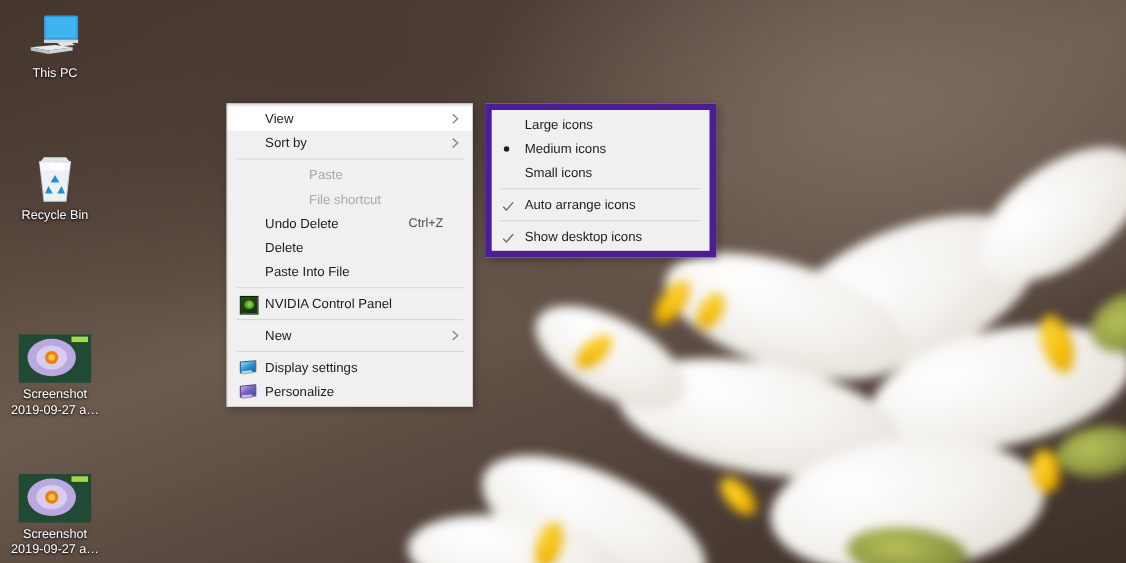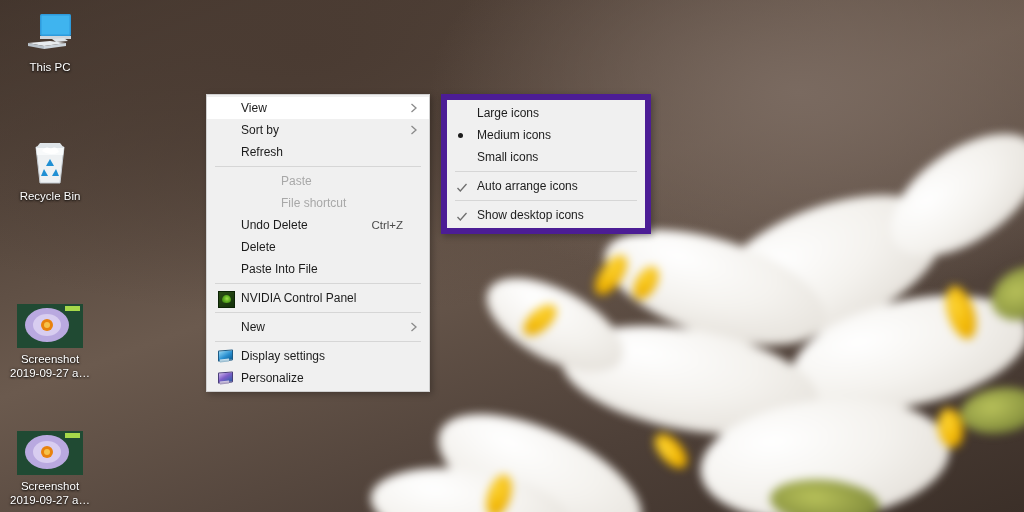--- a/index.html
+++ b/index.html
@@ -299,21 +299,20 @@
     <div class="mi highlight"><span>View</span><span class="chev">
         <svg width="10" height="10" viewBox="0 0 10 10">
           <path d="M2.5 1 L7 5 L2.5 9" fill="none" stroke="#8a8a8a" stroke-width="1.3"></path>
         </svg>
       </span></div>
     <div class="mi"><span>Sort by</span><span class="chev">
         <svg width="10" height="10" viewBox="0 0 10 10">
           <path d="M2.5 1 L7 5 L2.5 9" fill="none" stroke="#8a8a8a" stroke-width="1.3"></path>
         </svg>
       </span></div>
-    <div class="mi"><span>Refresh</span></div>
     <div class="sep"></div>
     <div class="mi disabled"><span>Paste</span></div>
     <div class="mi disabled"><span>File shortcut</span></div>
     <div class="mi"><span>Undo Delete</span><span class="accel">Ctrl+Z</span></div>
     <div class="mi"><span>Delete</span></div>
     <div class="mi"><span>Paste Into File</span></div>
     <div class="sep"></div>
     <div class="mi"><span class="mi-icon ic-nvidia"></span><span>NVIDIA Control Panel</span></div>
     <div class="sep"></div>
     <div class="mi"><span>New</span><span class="chev">

